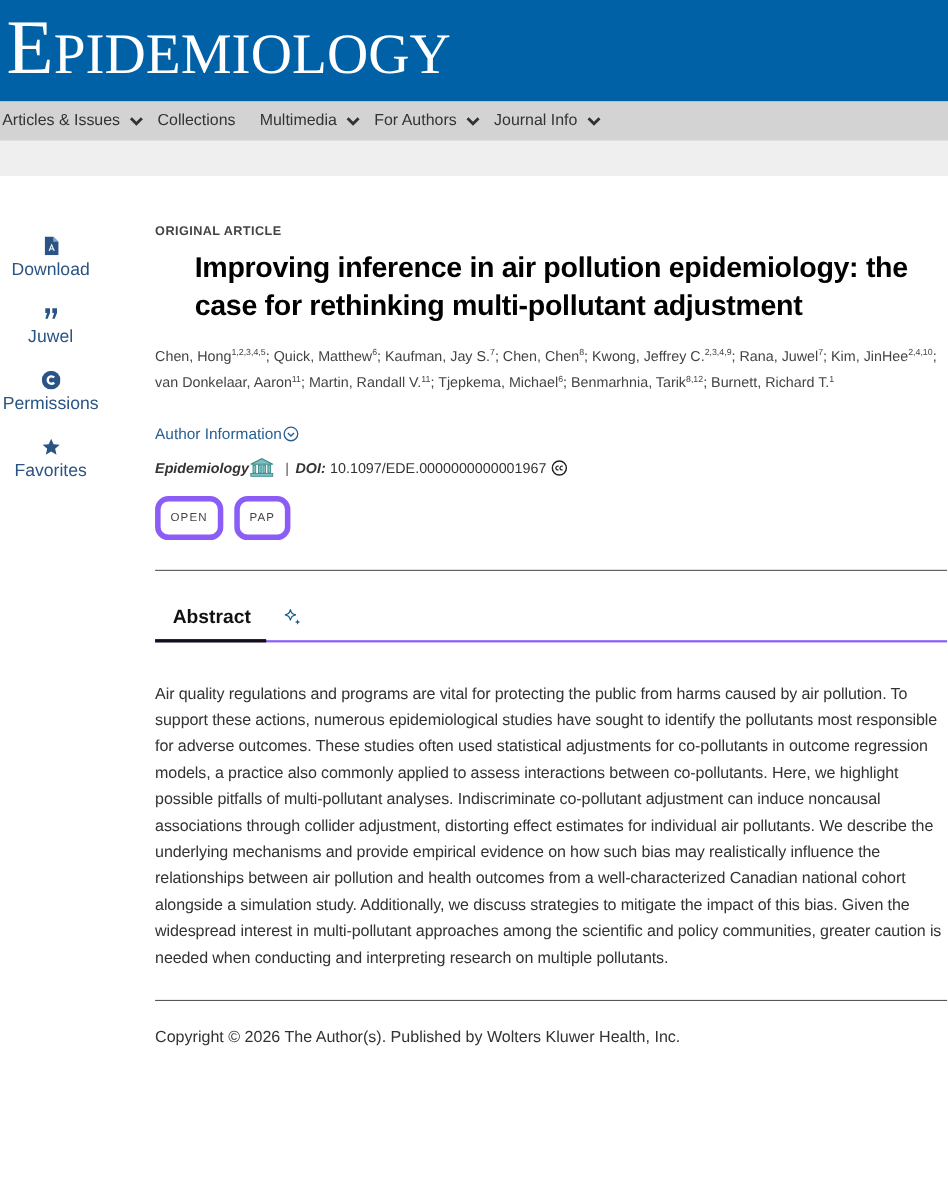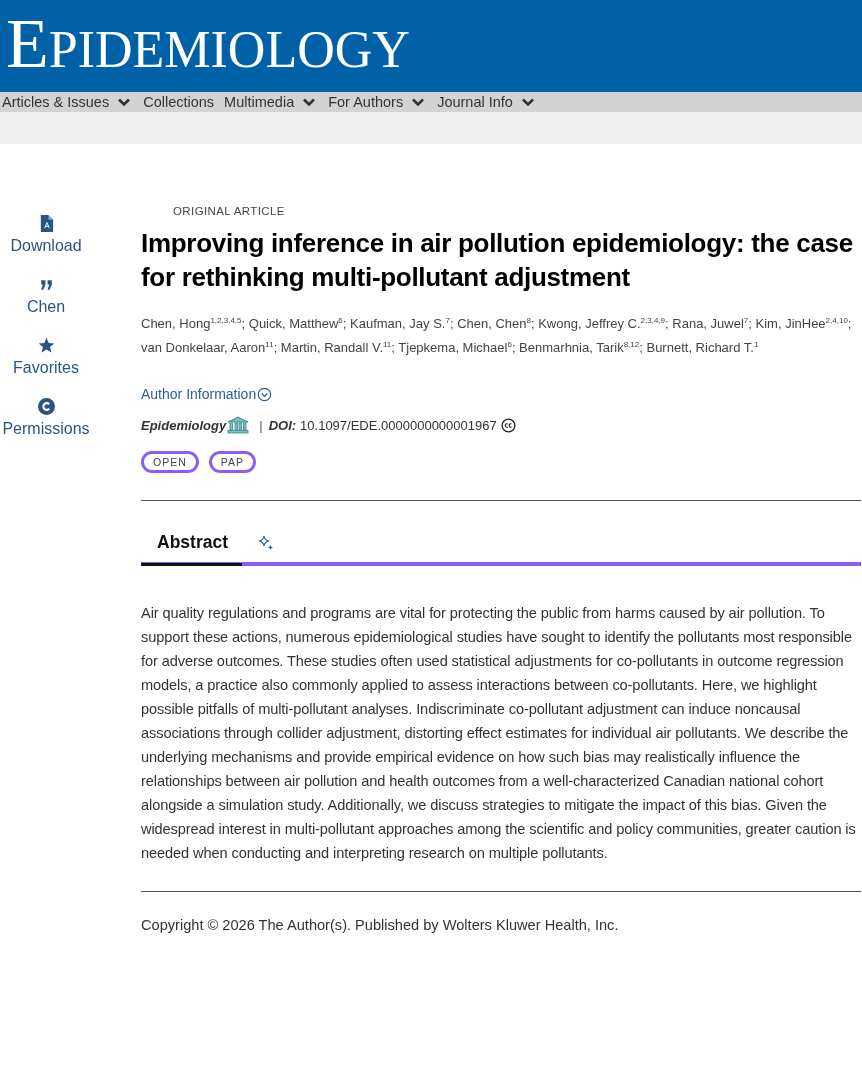--- a/index.html
+++ b/index.html
@@ -3,50 +3,50 @@
 <meta charset="utf-8">
 <style>
   * { box-sizing: border-box; margin: 0; padding: 0; }
   html, body { width: 862px; height: 1078px; background: #ffffff; overflow: hidden; }
   body { font-family: "Liberation Sans", sans-serif; color: #333; position: relative; }
 
   .masthead { height: 92px; background: #0061a6; position: relative; }
   .logo { position: absolute; left: 6px; top: 4px; font-family: "Liberation Serif", serif; color: #fff; font-size: 52px; letter-spacing: 0px; line-height: 80px; white-space: nowrap; }
   .logo .big { font-size: 70px; }
 
-  .nav { height: 20px; background: #d3d3d3; display: flex; align-items: center; padding-left: 2px; }
+  .nav { height: 36px; background: #d3d3d3; display: flex; align-items: center; padding-left: 2px; }
   .nav-item { display: flex; align-items: center; font-size: 14.5px; color: #333; margin-right: 12px; cursor: pointer; white-space: nowrap; }
   .nav-item .chev { width: 14px; height: 14px; margin-left: 8px; }
-  .nav-item.nochev { margin-right: 10px; }
+  .nav-item.nochev { margin-right: 22px; }
 
   .subbar { height: 32px; background: #efefef; }
 
   .side { position: absolute; left: 0; top: 210px; width: 92px; }
   .side-item { display: flex; flex-direction: column; align-items: center; height: 61px; cursor: pointer; }
   .side-item svg { width: 17px; height: 17px; margin-top: 5px; }
   .side-item .lbl { font-size: 16px; color: #2a5484; margin-top: 5px; }
 
   .main { position: absolute; left: 141px; top: 205px; width: 720px; }
-  .kicker { font-size: 11.5px; font-weight: normal; letter-spacing: 0.4px; color: #444; margin-left: 32px; }
-  .title { font-size: 26px; font-weight: bold; color: #000; line-height: 34px; margin-top: 9px; letter-spacing: -0.3px; }
+  .kicker { font-size: 11.5px; font-weight: bold; letter-spacing: 0.4px; color: #444; }
+  .title { font-size: 26px; font-weight: bold; color: #000; line-height: 34px; margin-top: 9px; letter-spacing: -0.3px; margin-left: 36px; }
   .authors { font-size: 13px; color: #444; line-height: 21px; margin-top: 16px; }
   .authors sup { font-size: 8px; vertical-align: 5px; }
   .authinfo { display: flex; align-items: center; margin-top: 28px; font-size: 14px; color: #2a5f91; cursor: pointer; }
   .authinfo svg { width: 15px; height: 15px; margin-left: 1px; }
   .citation { display: flex; align-items: center; margin-top: 14px; font-size: 13px; color: #333; white-space: nowrap; }
   .citation .jn { font-style: italic; font-weight: bold; }
   .citation .bank { width: 22px; height: 18px; margin: 0 2px 0 1px; }
   .citation .sep { margin: 0 6px 0 8px; color: #555; }
   .citation .doilbl { font-style: italic; font-weight: bold; margin-right: 4px; }
   .citation .cc { width: 15px; height: 15px; margin-left: 4px; }
   .badges { display: flex; margin-top: 17px; }
-  .badge { border: 3px solid #8b5cf6; border-radius: 12px; height: 22px; padding: 0 9px; font-size: 10.5px; letter-spacing: 1px; color: #444; display: flex; align-items: center; margin-right: 10px; }
+  .badge { border: 5px solid #8b5cf6; border-radius: 12px; height: 40px; padding: 0 9px; font-size: 10.5px; letter-spacing: 1px; color: #444; display: flex; align-items: center; margin-right: 10px; }
   .rule { height: 1px; background: #555; margin-top: 27px; }
 
-  .tabs { display: flex; margin-top: 31px; border-bottom: 4px solid #8b5cf6; height: 34px; position: relative; text-align: right; }
+  .tabs { display: flex; margin-top: 31px; border-bottom: 2px solid #8b5cf6; height: 34px; position: relative; text-align: right; }
   .tab { font-size: 17.5px; font-weight: bold; padding: 0 16px; height: 34px; display: flex; align-items: flex-start; cursor: pointer; }
   .tab.active { color: #111; border-bottom: 3px solid #111; margin-bottom: -1px; width: 101px; }
   .tab.plain { color: #1b5e8a; padding-left: 16px; }
   .tab.plain svg { width: 16px; height: 16px; margin-right: 9px; margin-top: 3px; }
 
   .abstract { margin-top: 35px; font-size: 14.6px; line-height: 24px; color: #333; width: 722px; letter-spacing: -0.1px; }
   .rule2 { height: 1px; background: #555; margin-top: 26px; }
   .copyright { margin-top: 25px; font-size: 14.6px; color: #333; }
 </style>
 </head>
@@ -93,34 +93,34 @@
         <path d="M2 0 H10 L15 5 V18 H2 Z" fill="#2a5484"></path>
         <path d="M10 0 V5 H15" fill="#8aa6c4"></path>
         <path d="M6 14 L8.5 8 L11 14 M6.5 12 H10.5" stroke="#fff" stroke-width="1" fill="none"></path>
       </svg>
     <span class="lbl">Download</span>
   </div>
   <div class="side-item">
     <svg viewBox="0 0 16 16">
         <path d="M3 4 h4 v4 l-2 5 h-2 l1.5 -5 h-1.5 Z M9 4 h4 v4 l-2 5 h-2 l1.5 -5 h-1.5 Z" fill="#2a5484"></path>
       </svg>
-    <span class="lbl">Chen</span>
-  </div>
-  <div class="side-item">
-    <svg viewBox="0 0 16 16">
-        <path d="M8 0.8 L10.1 5.6 L15.3 6 L11.4 9.4 L12.6 14.6 L8 11.8 L3.4 14.6 L4.6 9.4 L0.7 6 L5.9 5.6 Z" fill="#2a5484"></path>
-      </svg>
-    <span class="lbl">Favorites</span>
+    <span class="lbl">Juwel</span>
   </div>
   <div class="side-item">
     <svg viewBox="0 0 16 16">
         <circle cx="8" cy="8" r="8" fill="#2a5484"></circle>
         <path d="M10.6 5.8 A3.2 3.2 0 1 0 10.6 10.2" fill="none" stroke="#fff" stroke-width="2"></path>
       </svg>
     <span class="lbl">Permissions</span>
+  </div>
+  <div class="side-item">
+    <svg viewBox="0 0 16 16">
+        <path d="M8 0.8 L10.1 5.6 L15.3 6 L11.4 9.4 L12.6 14.6 L8 11.8 L3.4 14.6 L4.6 9.4 L0.7 6 L5.9 5.6 Z" fill="#2a5484"></path>
+      </svg>
+    <span class="lbl">Favorites</span>
   </div>
 </aside>
 
 <main class="main">
   <div class="kicker">ORIGINAL ARTICLE</div>
   <h1 class="title">Improving inference in air pollution epidemiology: the case for rethinking multi-pollutant adjustment</h1>
   <div class="authors">
     <span><span>Chen, Hong</span><sup>1,2,3,4,5</sup></span>;
     <span><span>Quick, Matthew</span><sup>6</sup></span>;
     <span><span>Kaufman, Jay S.</span><sup>7</sup></span>;

